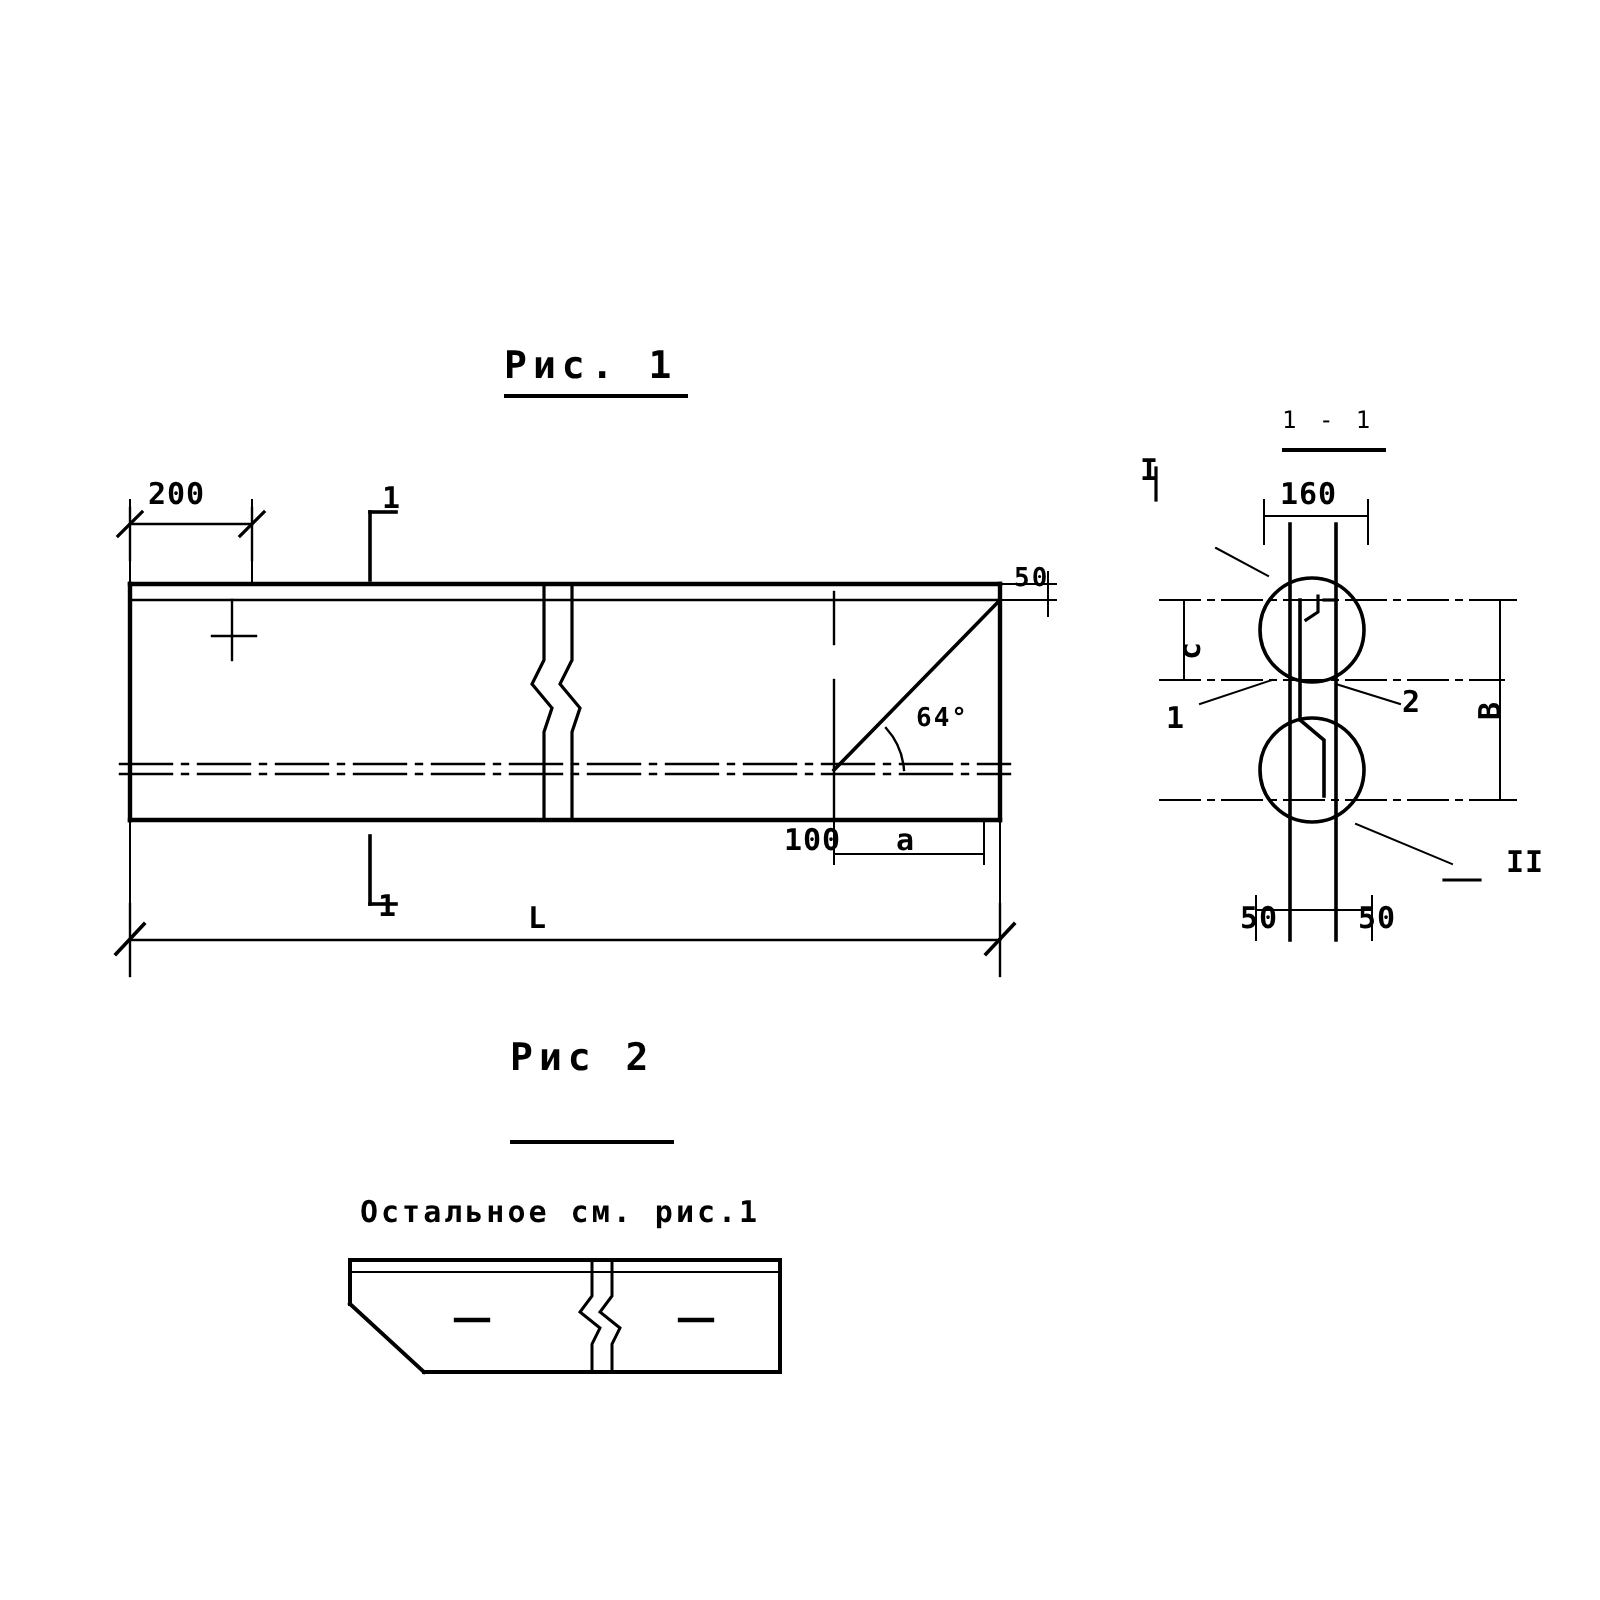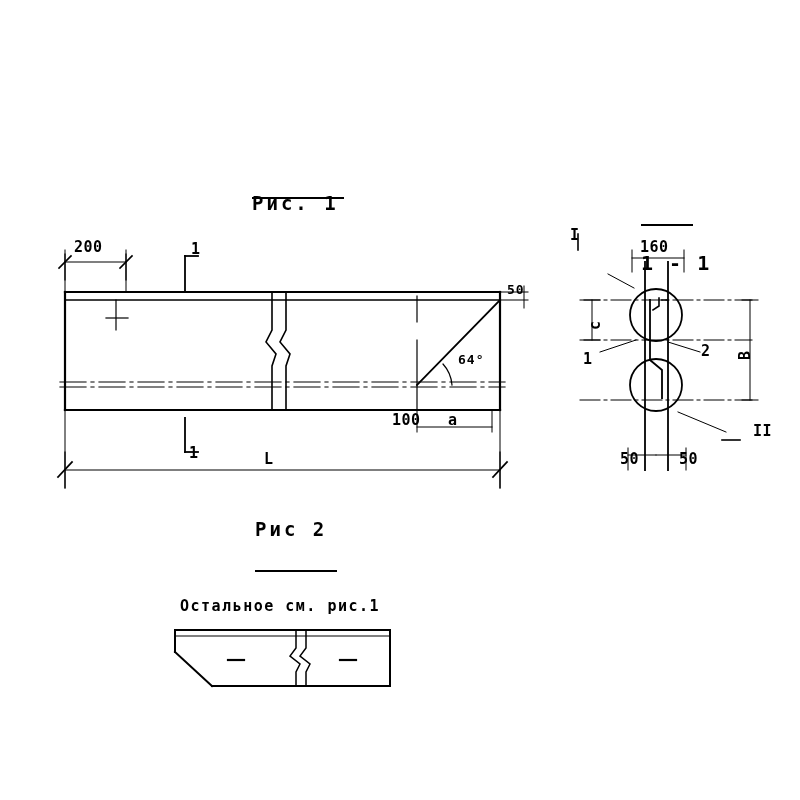--- a/index.html
+++ b/index.html
@@ -41,24 +41,23 @@
   .t-dim {
     font-size: 15px;
     font-weight: bold;
     letter-spacing: 0.5px;
   }
   .t-small {
     font-size: 13px;
     font-weight: bold;
   }
   .t-sec {
-    font-size: 20px;
-    font-weight: bold;
+    font-size: 12px;
+    font-weight: normal;
     letter-spacing: 2px;
-    margin-top: 48px;
   }
   .rot90 {
     transform: rotate(-90deg);
     transform-origin: left top;
   }
 </style>
 </head>
 <body>
 
 <svg id="sheet" viewBox="0 0 800 800" xmlns="http://www.w3.org/2000/svg">
@@ -169,21 +168,21 @@
     <path d="M 390 630 L 390 686" stroke-width="2.0"></path>
 
     <path d="M 296 630 L 296 648 L 290 656 L 300 664 L 296 672 L 296 686" stroke-width="1.5"></path>
     <path d="M 306 630 L 306 648 L 300 656 L 310 664 L 306 672 L 306 686" stroke-width="1.5"></path>
 
     <path d="M 228 660 L 244 660" stroke-width="2.2"></path>
     <path d="M 340 660 L 356 660" stroke-width="2.2"></path>
   </g>
 </svg>
 
-<div class="lbl t-title" style="left:252px; top:172px;margin-top:20px;">Рис. 1</div>
+<div class="lbl t-title" style="left:252px; top:172px;">Рис. 1</div>
 <div class="lbl" style="left:252px; top:197px; width:92px; height:2px; background:#000;"></div>
 
 <div class="lbl t-dim" style="left:74px; top:238px;">200</div>
 <div class="lbl t-dim" style="left:191px; top:240px;">1</div>
 <div class="lbl t-dim" style="left:189px; top:444px;">1</div>
 <div class="lbl t-small" style="left:507px; top:282px;">50</div>
 <div class="lbl t-small" style="left:458px; top:352px;">64°</div>
 <div class="lbl t-dim" style="left:392px; top:411px;">100</div>
 <div class="lbl t-dim" style="left:448px; top:411px;">a</div>
 <div class="lbl t-sub" style="left:264px; top:450px;">L</div>

